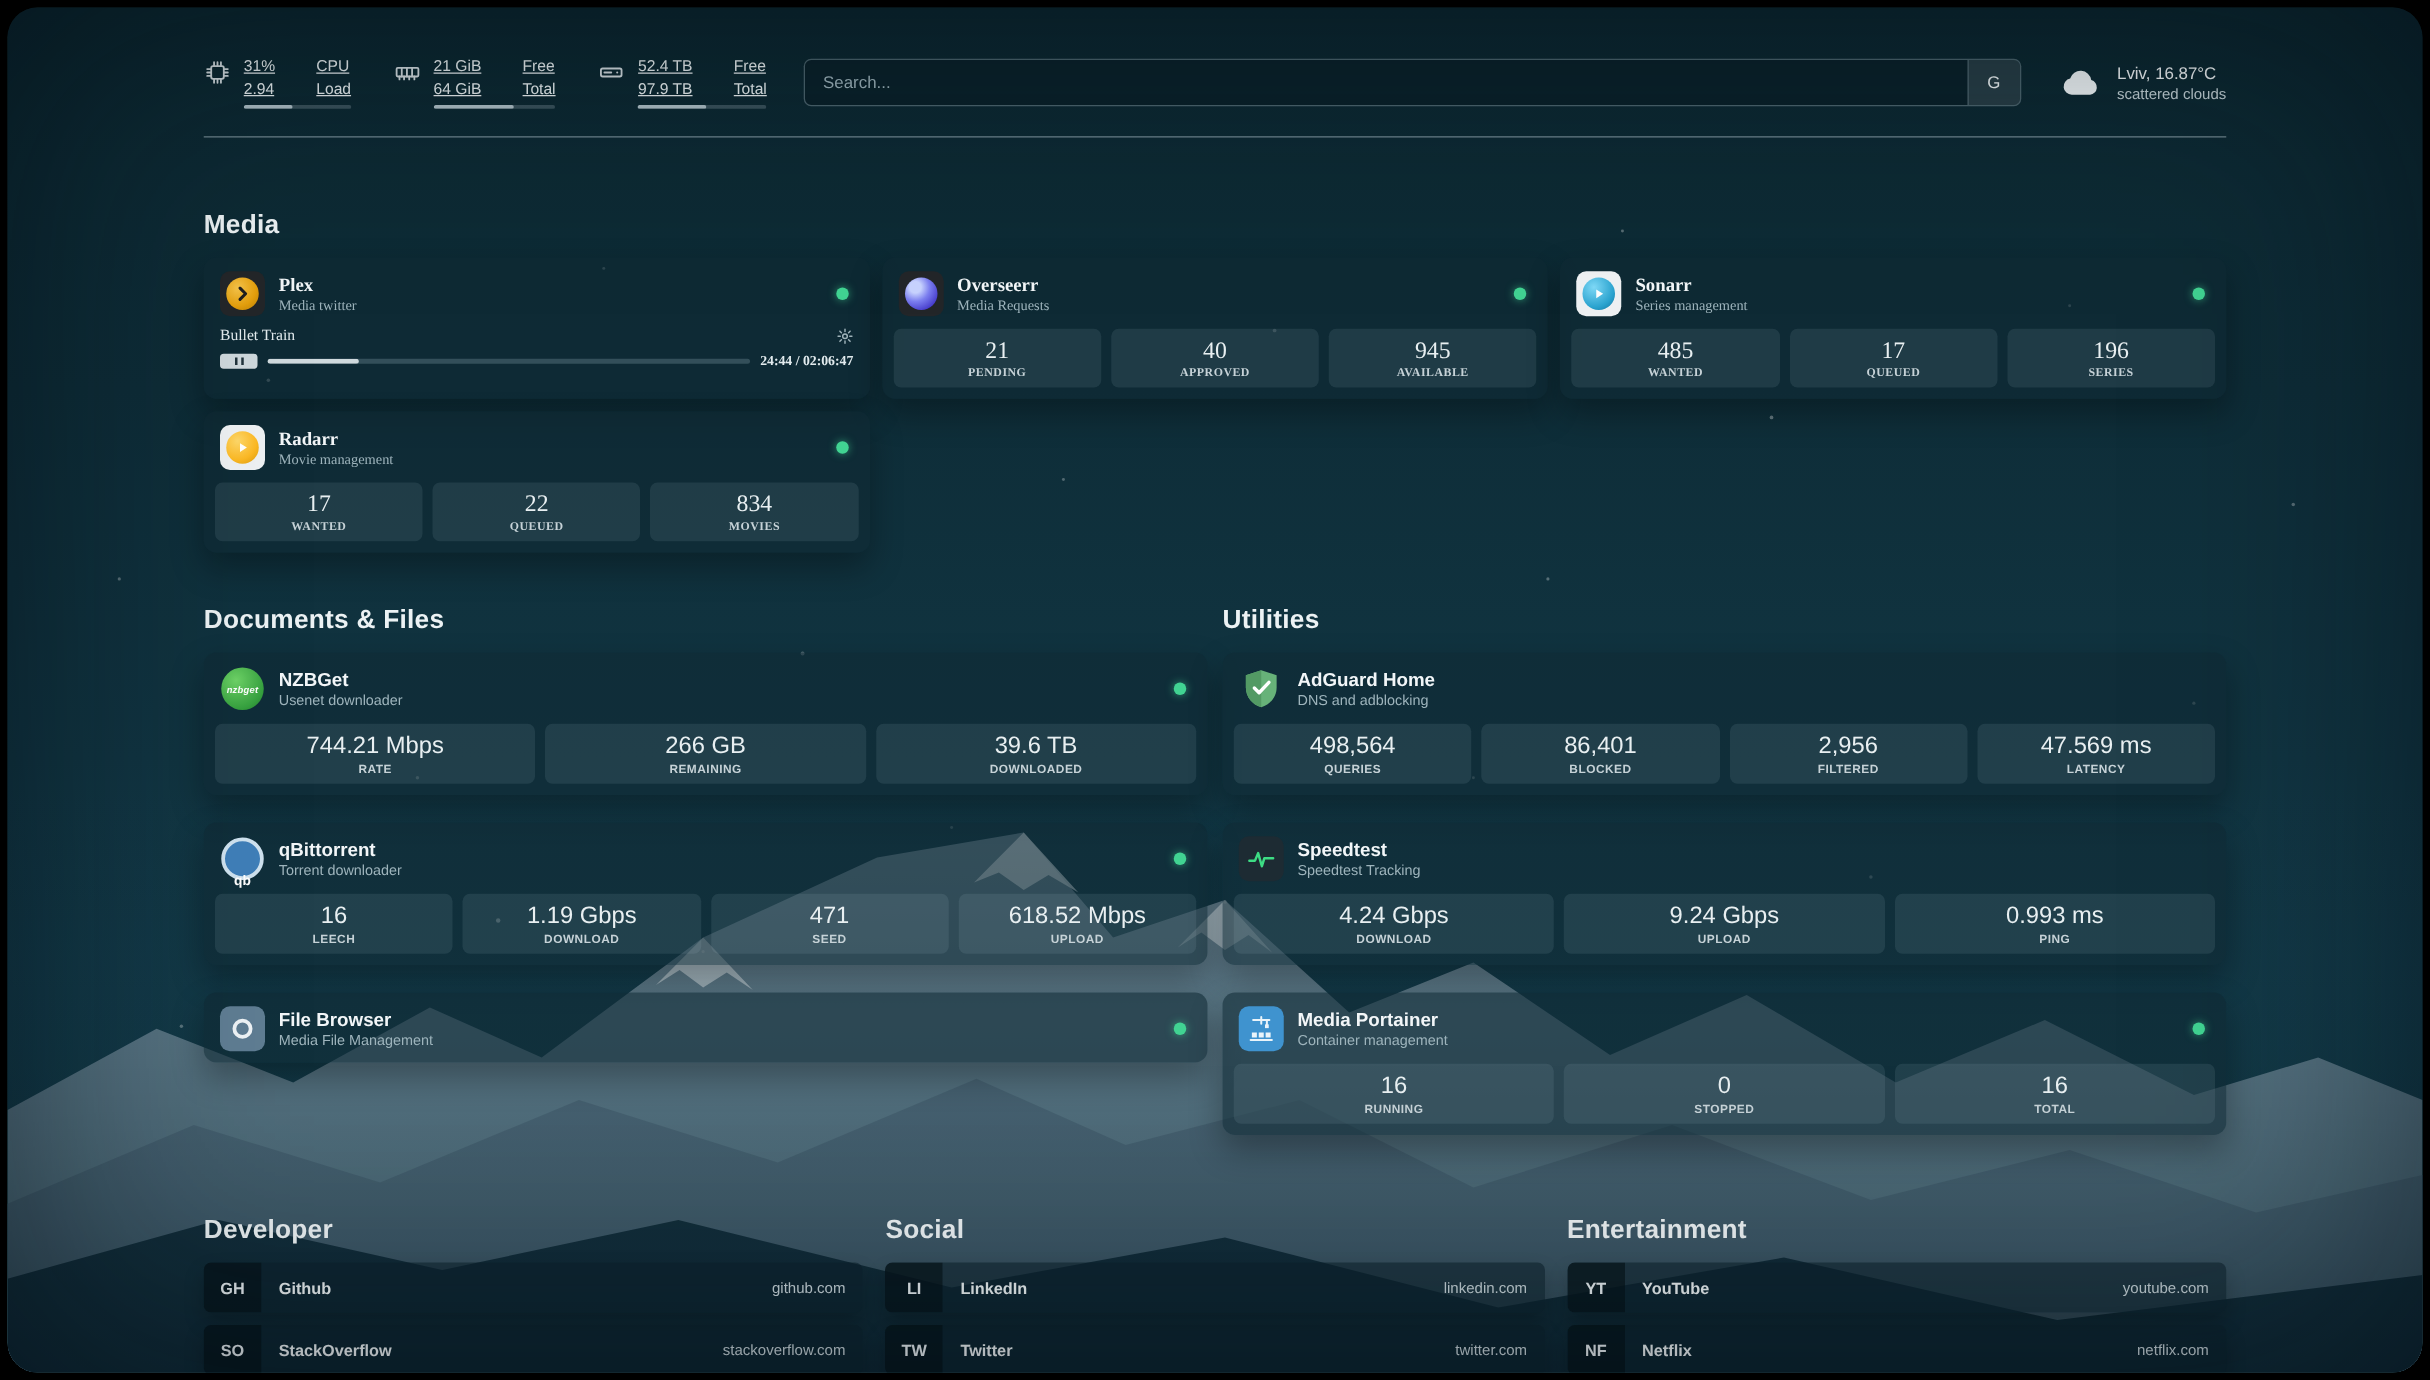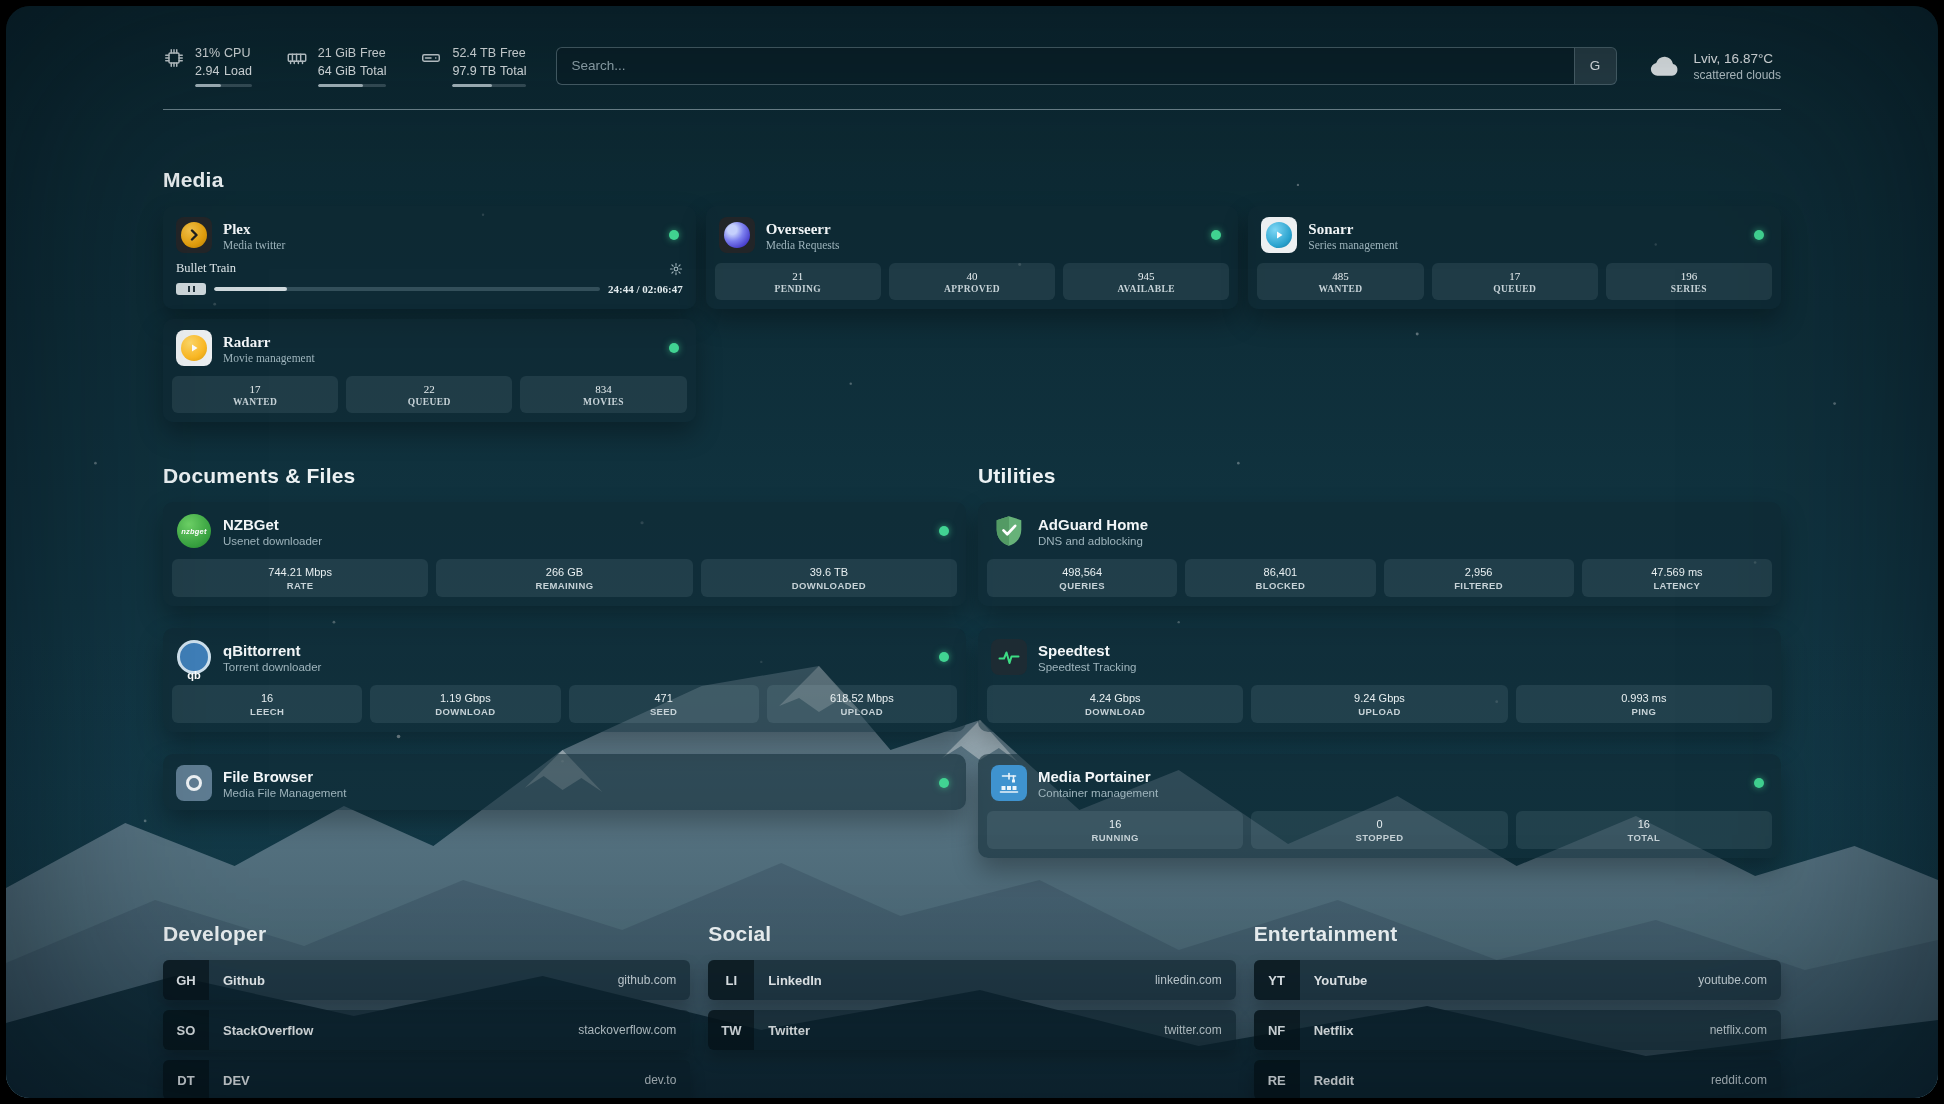--- a/index.html
+++ b/index.html
@@ -12,21 +12,21 @@
   .speckles { position:absolute; inset:0; pointer-events:none; }
   .vignette { position:absolute; inset:0; pointer-events:none; box-shadow:inset 0 0 220px rgba(0,8,14,.55); }
 
   .content { position:relative; width:1618px; margin:0 auto; padding-top:38px; color:#e8eff1; }
 
   
   .topbar { display:flex; align-items:center; }
   .sysgroup { display:flex; gap:34px; }
   .sys { display:flex; gap:10px; align-items:flex-start; }
   .sys-icon { width:22px; height:22px; color:#d4dee2; margin-top:3px; flex:none; }
-  .sys-grid { display:grid; grid-template-columns:max-content max-content; column-gap:4px; font-size:12.5px; line-height:1.45; color:#e9f0f2; }
+  .sys-grid { display:grid; grid-template-columns:max-content max-content; column-gap:33px; font-size:12.5px; line-height:1.45; color:#e9f0f2;text-decoration:underline; }
   .sys-bar { grid-column:1/-1; height:3px; border-radius:2px; background:rgba(140,160,168,.35); margin-top:4px; overflow:hidden; }
   .sys-bar-fill { height:100%; background:#aec0c7; border-radius:2px; }
 
   .search { flex:1; display:flex; align-items:stretch; height:38px; margin:0 30px; background:rgba(8,28,36,.5);
             border:1px solid rgba(168,194,204,.42); border-radius:6px; overflow:hidden; }
   .search input { flex:1; background:transparent; border:0; outline:0; color:#ecf3f5; font-size:13.5px; padding:0 14px; font-family:"Liberation Sans",sans-serif; }
   .search input::placeholder { color:#9cb2ba; }
   .search-btn { width:42px; border:0; border-left:1px solid rgba(168,194,204,.3); background:rgba(190,212,220,.16);
                 color:#eef4f6; font-size:13.5px; display:flex; align-items:center; justify-content:center; cursor:pointer; font-family:"Liberation Sans",sans-serif; }
 
@@ -47,21 +47,21 @@
   .card-head { display:flex; align-items:center; gap:11px; padding:2px 4px 0; }
   .icon-tile { width:36px; height:36px; border-radius:8px; display:flex; align-items:center; justify-content:center; flex:none; }
   .tile-dark { background:#232629; }
   .tile-light { background:#eef1f3; }
   .svc-name { font-size:15px; font-weight:700; color:#f2f6f8; line-height:1.25; }
   .svc-sub { font-size:11.5px; color:#9eb4bc; }
   .dot { width:10px; height:10px; border-radius:50%; background:#41d392; margin-left:auto; margin-right:4px;
          box-shadow:0 0 7px rgba(65,211,146,.65); flex:none; }
   .stats { display:flex; gap:8px; margin-top:10px; }
   .stat { flex:1; background:rgba(188,214,224,.10); border-radius:6px; padding:7px 4px 6px; text-align:center; }
-  .stat-value { font-size:11px; color:#e8eff1; }
+  .stat-value { font-size:19px; color:#e8eff1; }
   .stat-label { font-size:9.5px; font-weight:700; color:#c6d2d7; letter-spacing:.4px; margin-top:2px; }
 
   
   .np { margin-top:8px; padding:0 4px; }
   .np-row1 { display:flex; align-items:center; justify-content:space-between; font-size:12.5px; color:#e2ebee; }
   .gear { width:14px; height:14px; color:#9fb3ba; cursor:pointer; }
   .np-row2 { display:flex; align-items:center; gap:8px; margin-top:7px; }
   .np-pause { width:30px; height:12px; border-radius:3px; background:#cfd9dd; display:flex; align-items:center; justify-content:center; gap:3px; cursor:pointer; flex:none; }
   .np-pause i { display:block; width:2px; height:6px; background:#22343c; }
   .np-track { flex:1; height:4px; border-radius:2px; background:rgba(188,214,224,.22); overflow:hidden; }

